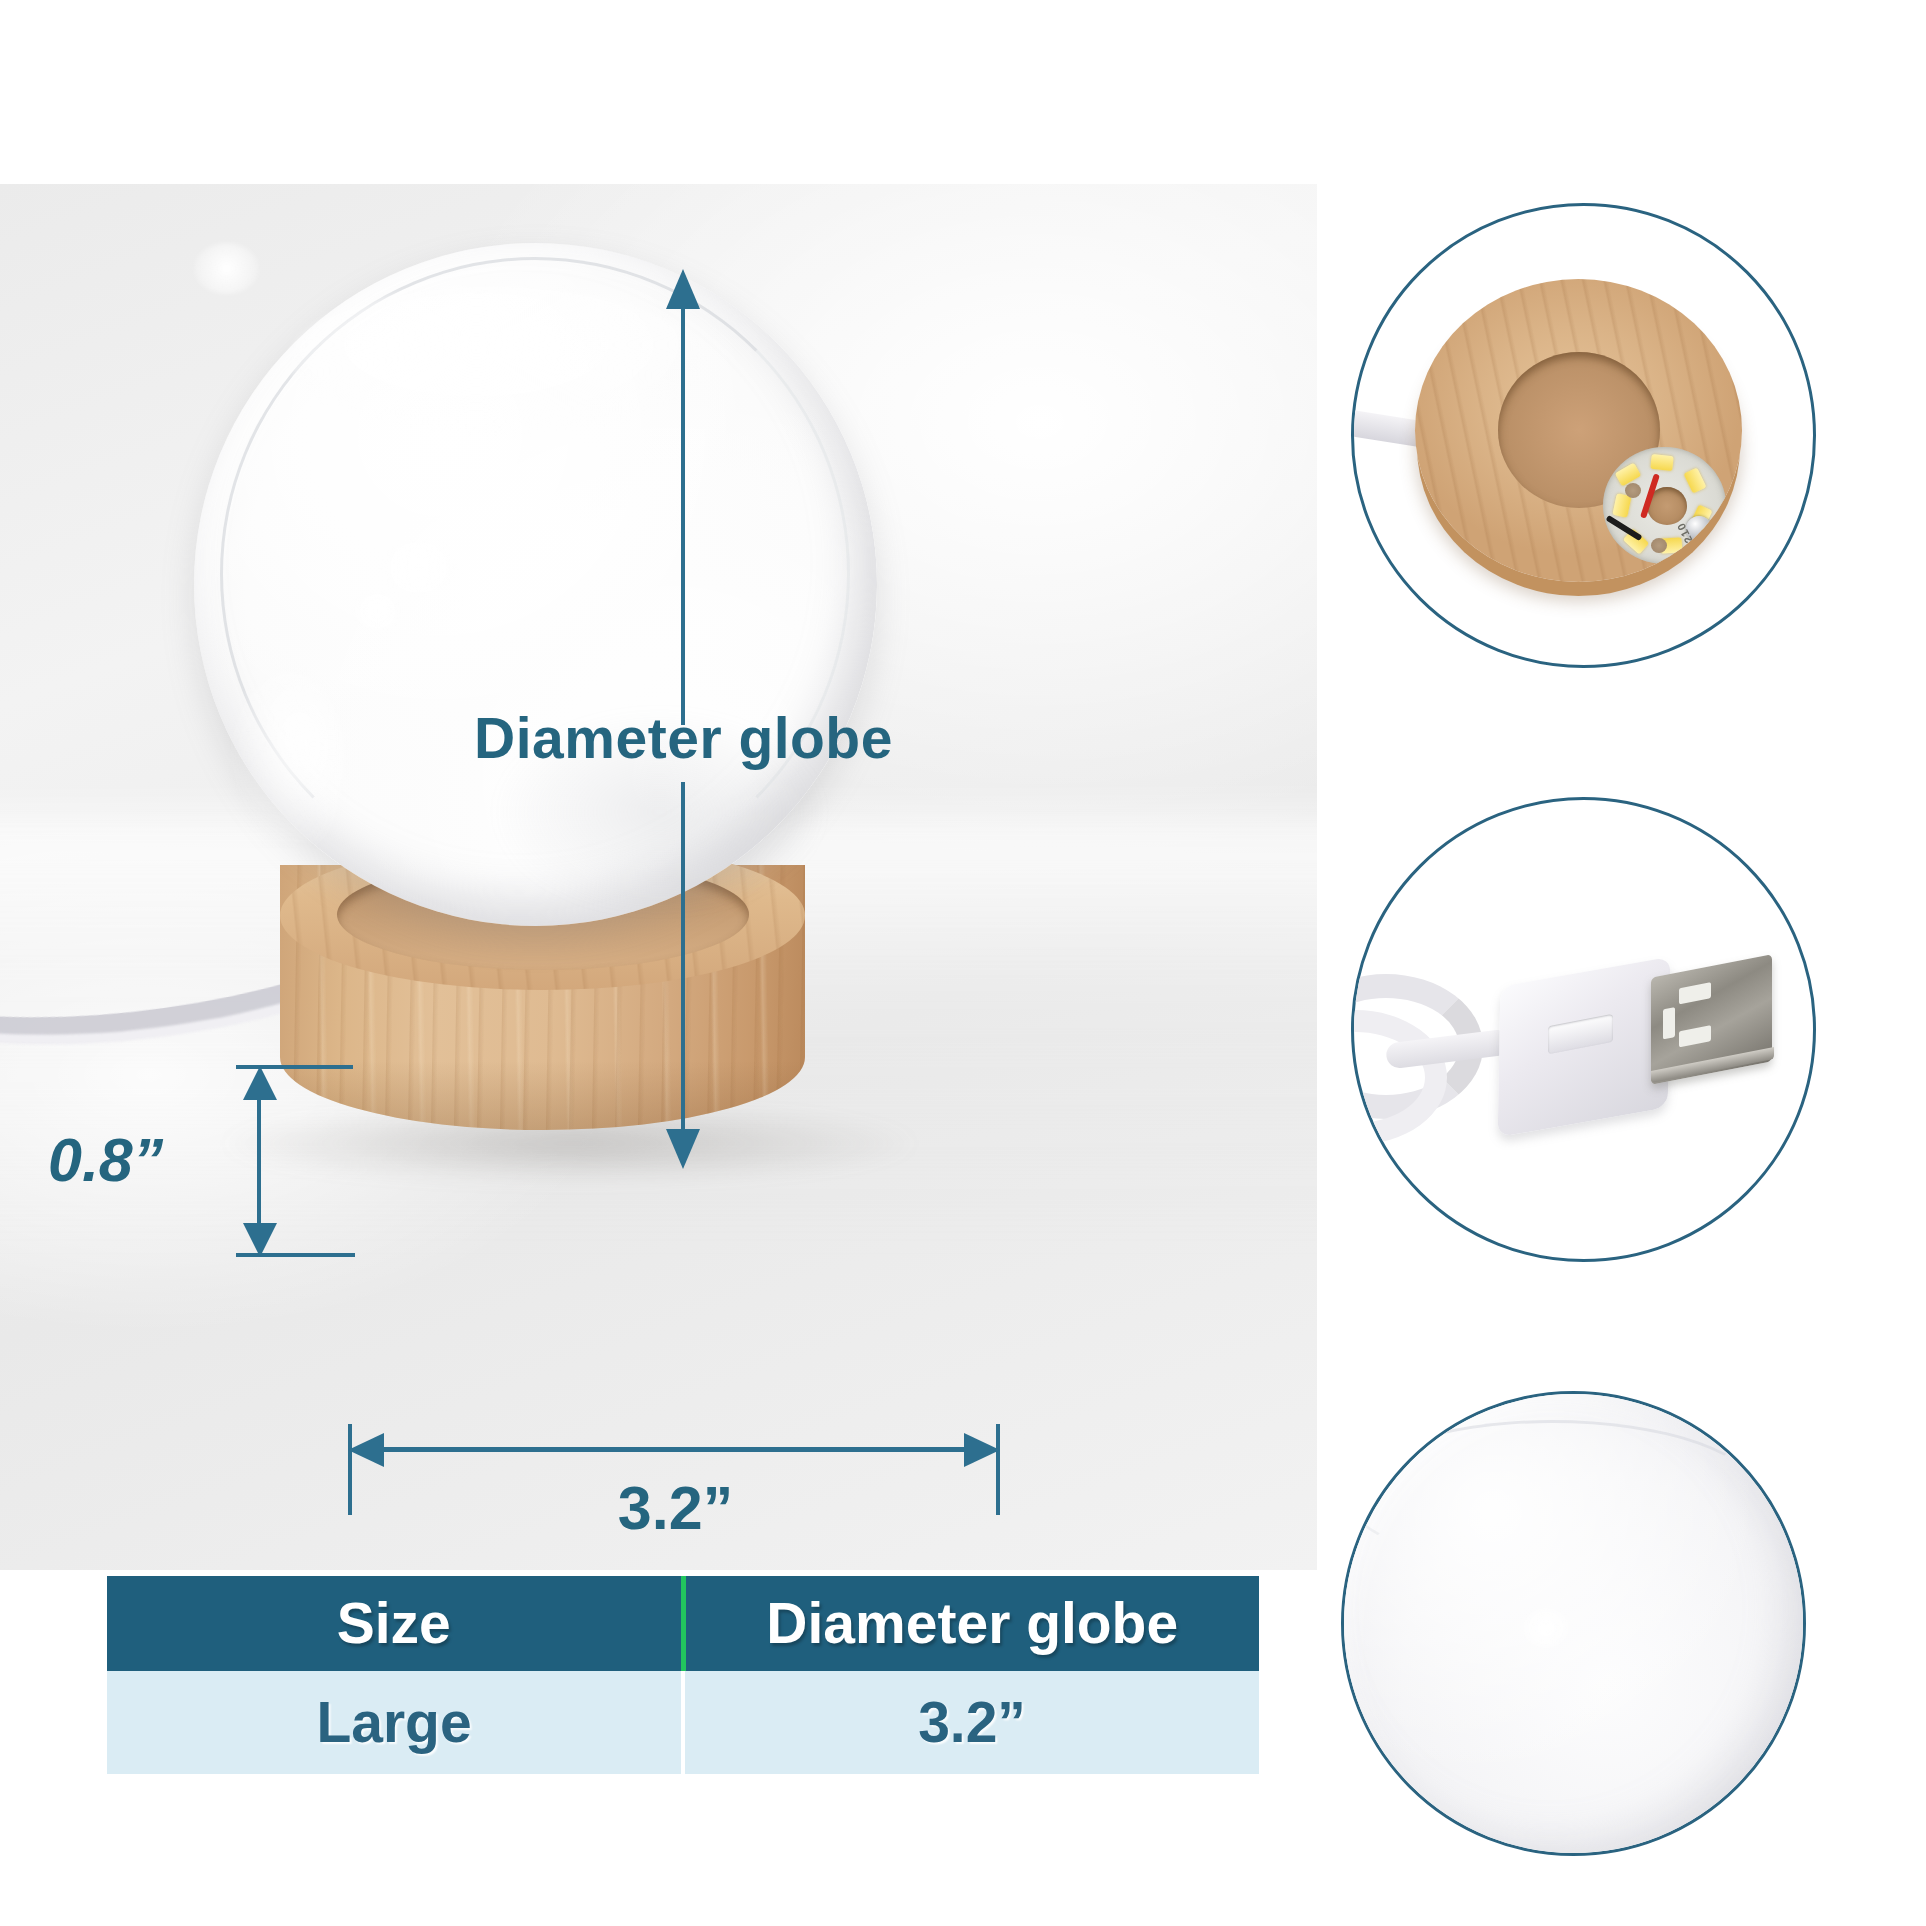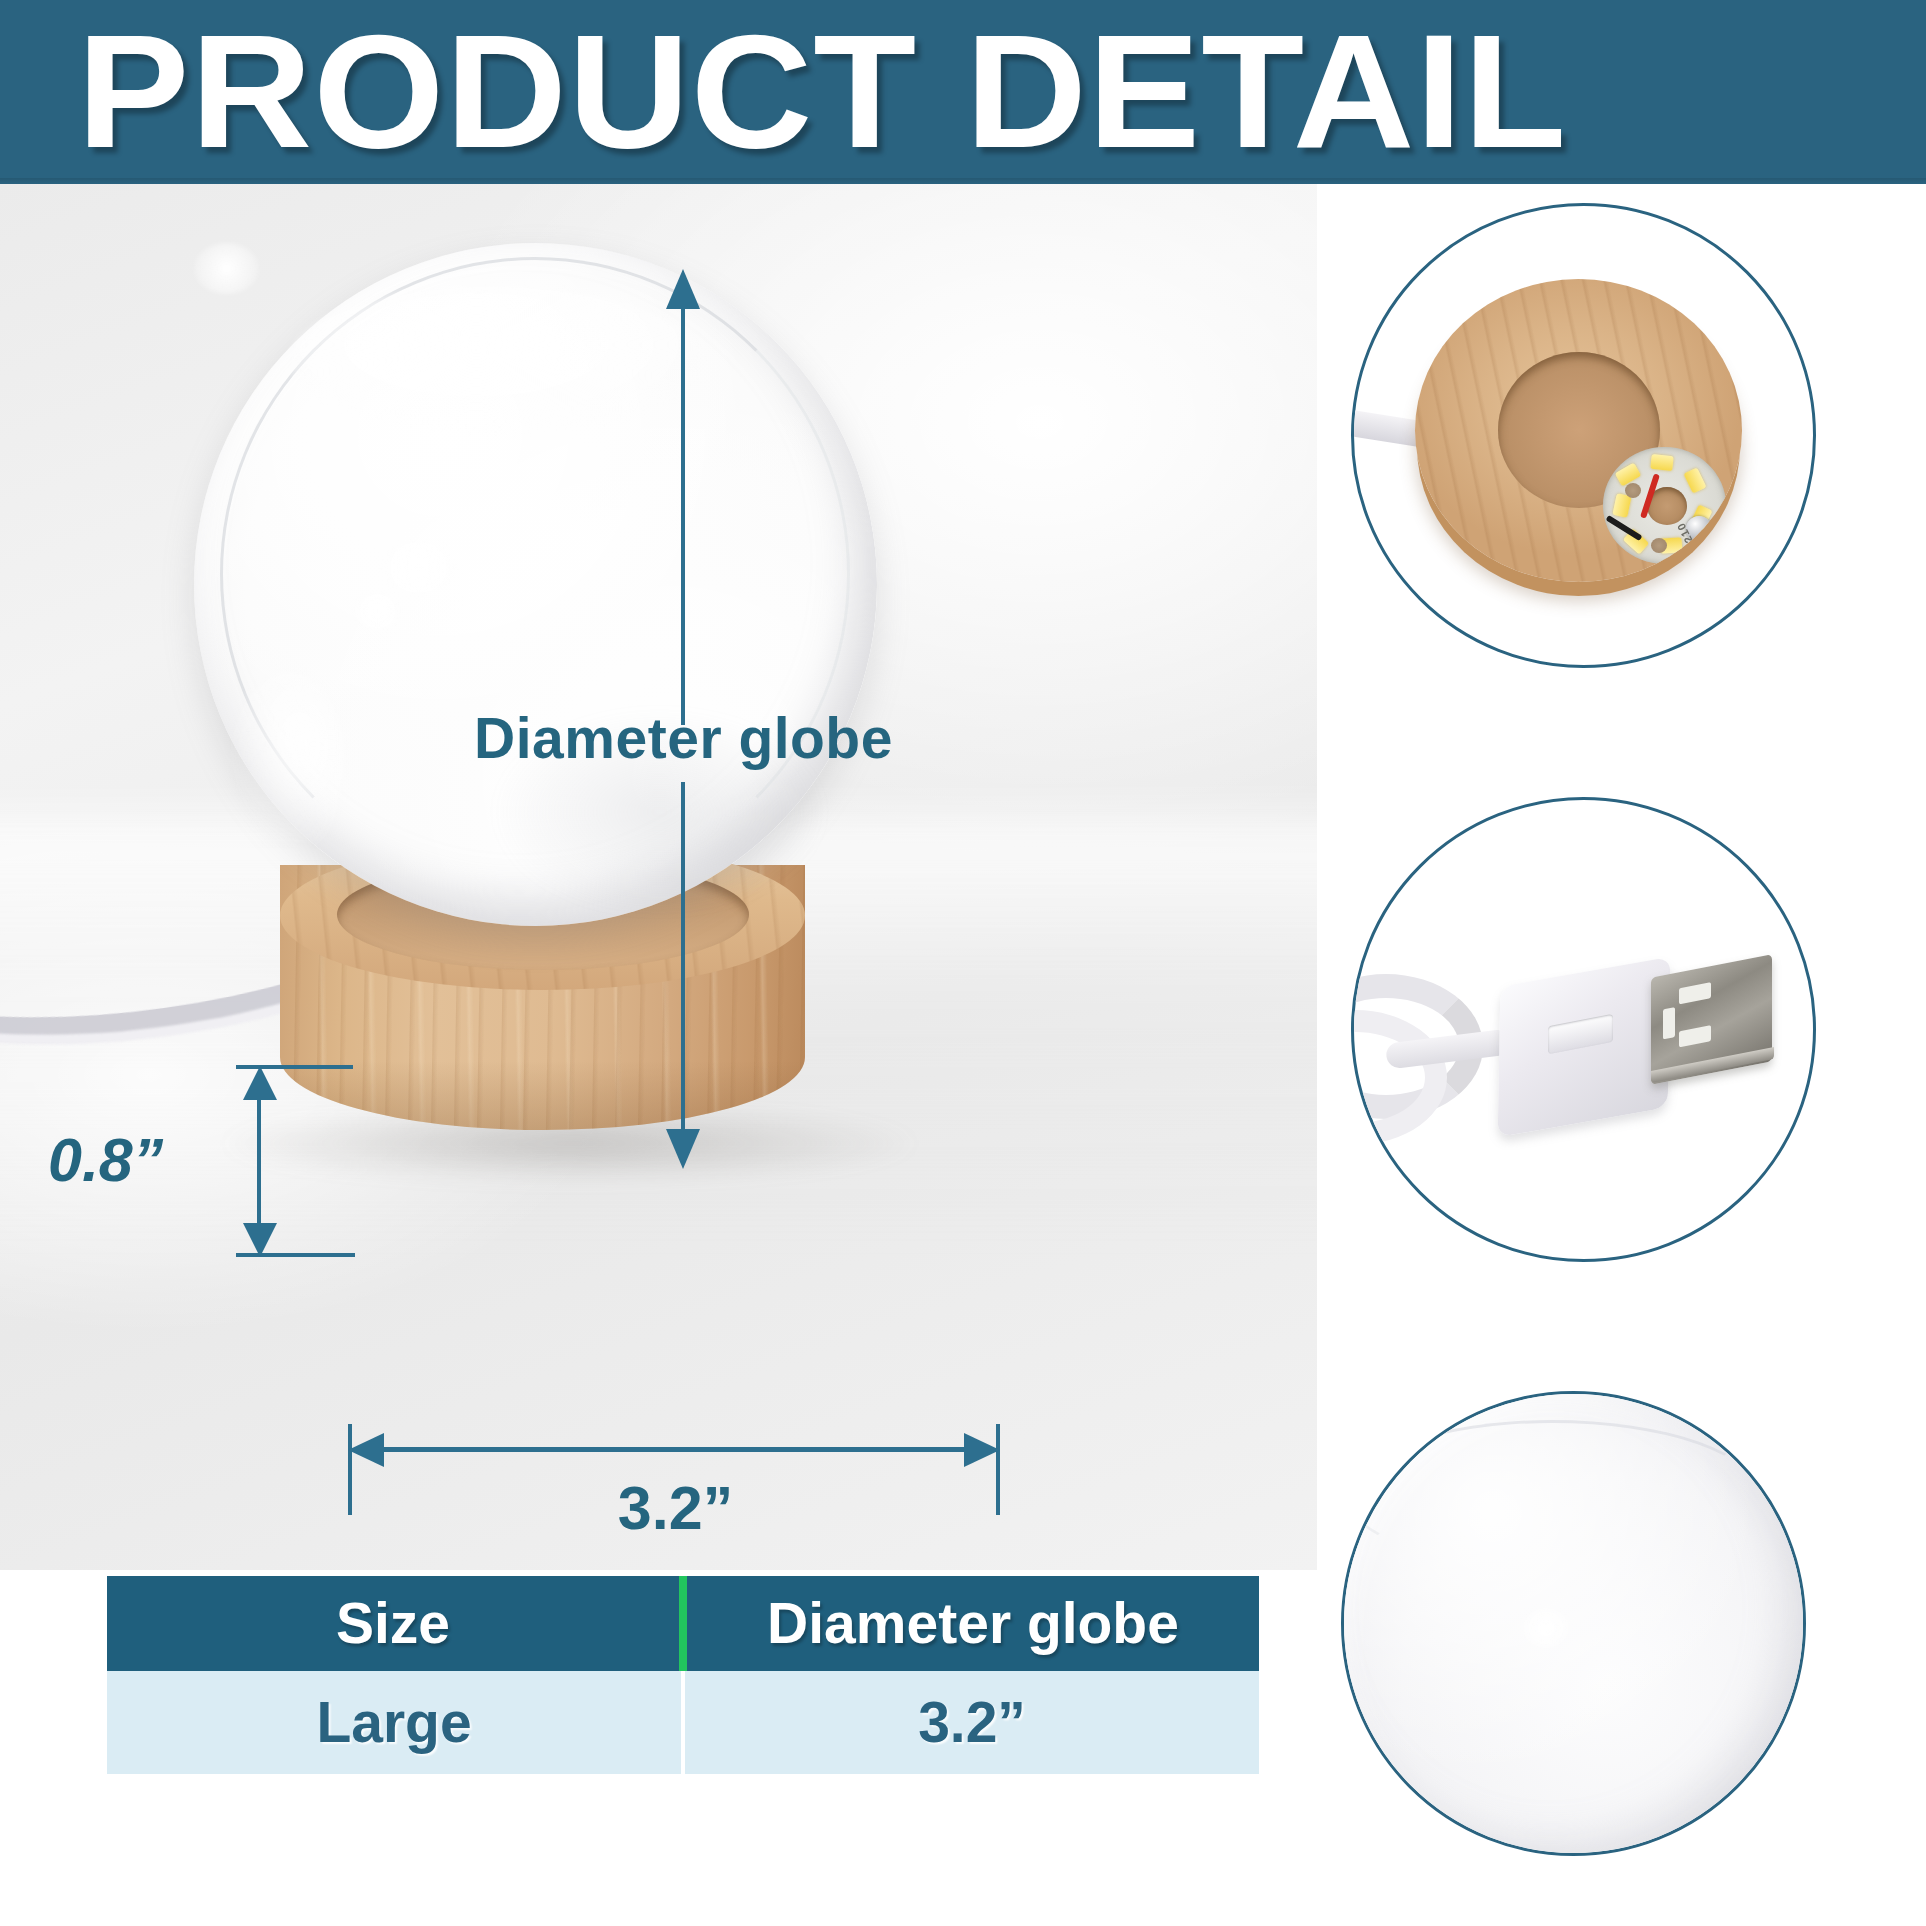--- a/index.html
+++ b/index.html
@@ -313,21 +313,21 @@
     line-height: 103px;
     white-space: nowrap;
   }
   #size-table thead th {
     background: #1f5f7d;
     color: #ffffff;
     height: 95px;
     line-height: 95px;
     text-shadow: 2px 3px 3px rgba(0,0,0,0.25);
   }
-  #size-table thead th.col-size     { border-right: 8px solid #22c55e; }
+  #size-table thead th.col-size     { border-right: 5px solid #22c55e; }
   #size-table tbody td {
     background: #daecf4;
     color: #2a6380;
     text-shadow: 2px 2px 2px rgba(255,255,255,0.85);
   }
   #size-table tbody td.col-size     { border-right: 4px solid #ffffff; }
   #size-table tbody tr + tr td      { border-top: 4px solid #404040; }
 
   
   .inset-circle {
@@ -522,23 +522,20 @@
     width: 48px; height: 40px; border-radius: 50%;
     background: radial-gradient(circle, #ffffff 0%, rgba(255,255,255,0.5) 55%, rgba(255,255,255,0) 100%);
     filter: blur(2px);
   }
 </style>
 </head>
 <body>
 
 <div id="stage">
 
-  <div id="header-banner">
-    <div id="header-title">PRODUCT DETAIL</div>
-  </div>
 
   <div id="photo-area">
 
     <div id="surface-shade"></div>
     <div id="usb-cable-main"></div>
     <div id="usb-cable-main-hi"></div>
 
     <div id="base-ground-shadow"></div>
 
     <div id="wood-base">

